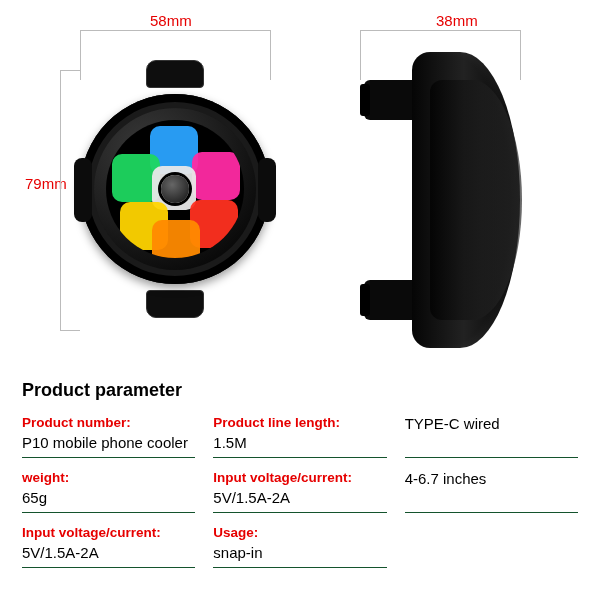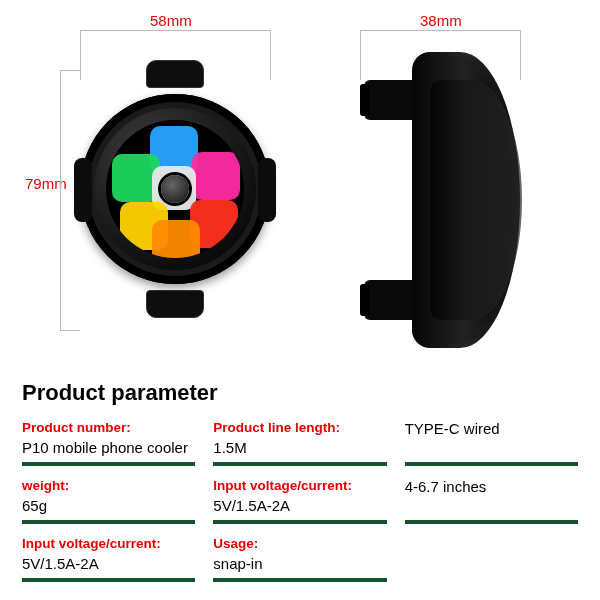--- a/index.html
+++ b/index.html
@@ -1,21 +1,21 @@
 <!DOCTYPE html>
 <html><head>
 <meta charset="utf-8">
 <style>
   *{box-sizing:border-box;margin:0;padding:0}
   body{width:600px;height:600px;font-family:Arial,Helvetica,sans-serif;background:#fff;color:#000;position:relative;overflow:hidden}
   .diagram{position:relative;width:546px;height:370px}
   
   .dim{position:absolute;color:#e60000;font-size:15px;font-weight:500}
   .dim-58{left:150px;top:12px}
-  .dim-38{left:420px;top:12px}
+  .dim-38{left:436px;top:12px}
   .dim-79{left:25px;top:175px}
   
   .dline{position:absolute;background:#bbb}
   .dh{height:1px}
   .dv{width:1px}
   
   .l-58-top{left:80px;top:30px;width:190px}
   .l-58-ll{left:80px;top:30px;height:50px}
   .l-58-lr{left:270px;top:30px;height:50px}
   
@@ -50,23 +50,23 @@
   .side{position:absolute;left:358px;top:52px;width:166px;height:296px}
   .side-body{position:absolute;left:54px;top:0;width:108px;height:296px;background:linear-gradient(90deg,#050505,#141414 25%,#222 48%,#141414 70%,#050505);border-radius:18px 60px 60px 18px/18px 148px 148px 18px;box-shadow:inset -6px 0 8px rgba(255,255,255,.04)}
   .side-ring{position:absolute;left:72px;top:28px;width:92px;height:240px;border-radius:12px 50px 50px 12px/12px 120px 120px 12px;background:linear-gradient(90deg,#000,#1c1c1c 55%,#2a2a2a);opacity:.7}
   .clamp{position:absolute;left:6px;width:56px;height:40px;background:#0a0a0a;border-radius:6px 2px 2px 6px}
   .clamp::after{content:"";position:absolute;left:-4px;top:4px;width:10px;height:32px;background:#000;border-radius:3px}
   .clamp.t{top:28px}
   .clamp.b{bottom:28px}
 
   
   .specs{position:absolute;left:22px;top:380px;right:22px}
-  h2{font-size:22px;font-weight:700;margin-bottom:10px}
+  h2{font-size:18px;font-weight:700;margin-bottom:10px}
   .grid{display:grid;grid-template-columns:1fr 1fr 1fr;column-gap:18px;row-gap:8px}
-  .cell{border-bottom:4px solid #14532d;padding:4px 0 6px}
+  .cell{border-bottom:1px solid #14532d;padding:4px 0 6px}
   .lbl{color:#e60000;font-size:13.5px;font-weight:600;margin-bottom:4px}
   .val{font-size:15px;color:#000}
 </style>
 </head>
 <body>
 
 <div class="diagram">
   <div class="dim dim-58">58mm</div>
   <div class="dim dim-38">38mm</div>
   <div class="dim dim-79">79mm</div>

